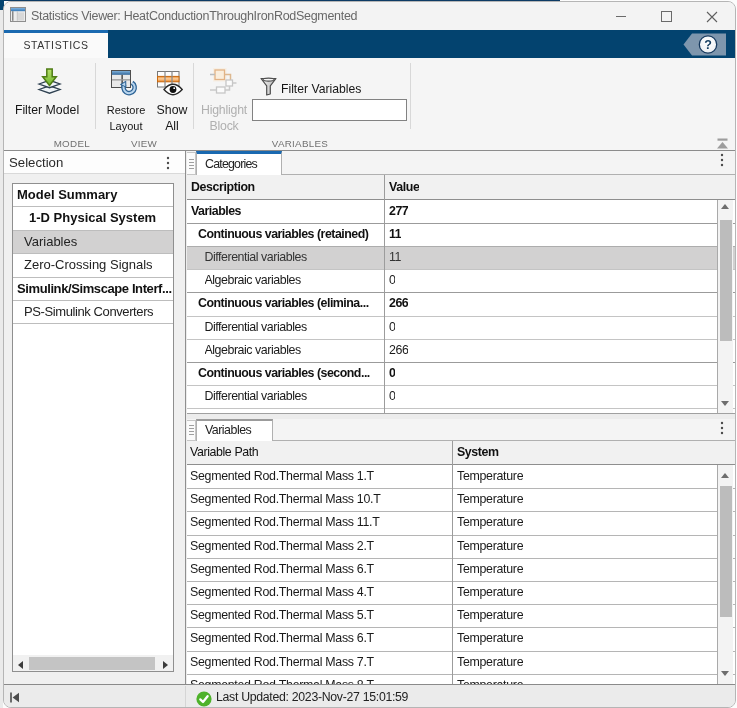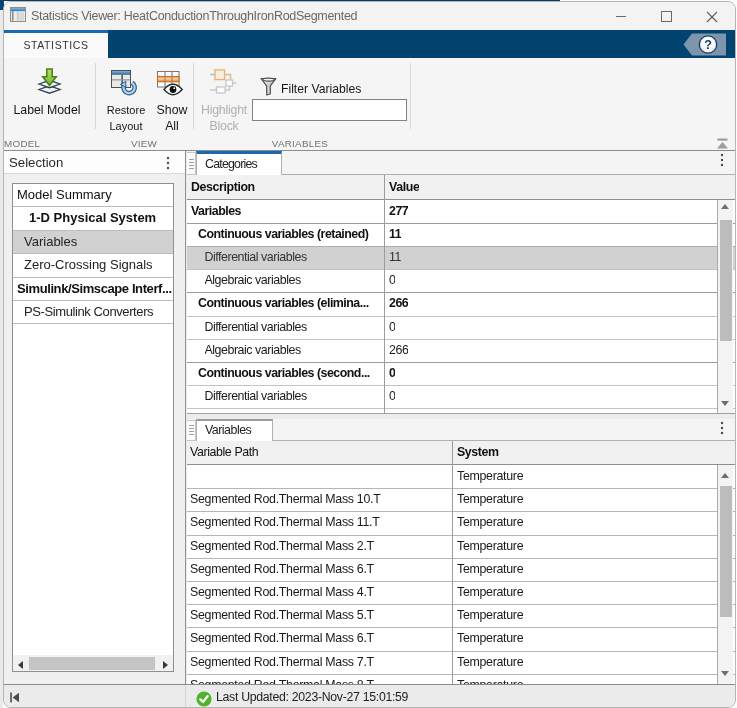--- a/index.html
+++ b/index.html
@@ -65,22 +65,22 @@
       <defs>
           <linearGradient id="garr" x1="0" y1="0" x2="0" y2="1">
             <stop offset="0" stop-color="#b7e06a"></stop>
             <stop offset="1" stop-color="#6eb52c"></stop>
           </linearGradient>
         </defs>
       <polygon points="3,21.5 13.5,17.8 24,21.5 13.5,25.2" fill="#edf2f6" stroke="#2e4050" stroke-width="1.3"></polygon>
       <polygon points="3,16 13.5,12.3 24,16 13.5,19.7" fill="#f3f7fa" stroke="#2e4050" stroke-width="1.3"></polygon>
       <polygon points="10.8,1 16.2,1 16.2,8.8 20.3,8.8 13.5,17.5 6.7,8.8 10.8,8.8" fill="url(#garr)" stroke="#4f7c15" stroke-width="1.5"></polygon>
     </svg>
-    <div class="abs nowrap" style="left:-4px;top:45px;width:94px;text-align:center;font-size:12.3px;color:#161616">Label Model</div>
-    <div class="abs" style="left:0px;top:80px;width:86px;text-align:left;font-size:9.8px;letter-spacing:0.3px;color:#717171">MODEL</div>
+    <div class="abs nowrap" style="left:-4px;top:45px;width:94px;text-align:center;font-size:12.3px;color:#161616">Filter Model</div>
+    <div class="abs" style="left:0px;top:80px;width:86px;text-align:right;font-size:9.8px;letter-spacing:0.3px;color:#717171">MODEL</div>
 
     <svg class="abs" style="left:106px;top:10px" width="28" height="28" viewBox="0 0 28 28">
       <defs>
         <linearGradient id="rlhdr" x1="0" y1="0" x2="0" y2="1">
           <stop offset="0" stop-color="#7fb0d8"></stop>
             <stop offset="1" stop-color="#31669a"></stop>
         </linearGradient>
       </defs>
       <rect x="1.5" y="2.5" width="19" height="17" fill="#e9e9e9" stroke="#4e4e4e"></rect>
       <rect x="2" y="3" width="18" height="3.8" fill="url(#rlhdr)"></rect>
@@ -153,21 +153,21 @@
     <div class="abs nowrap" style="left:5px;top:0;height:23px;line-height:23px;font-size:13.2px;letter-spacing:0;color:#2b2b2b">Selection</div>
     <svg class="abs" style="left:162px;top:5px" width="4" height="14" viewBox="0 0 4 14">
       <circle cx="2" cy="2" r="1.2" fill="#4a4a4a"></circle>
         <circle cx="2" cy="7" r="1.2" fill="#4a4a4a"></circle>
         <circle cx="2" cy="12" r="1.2" fill="#4a4a4a"></circle>
     </svg>
   </div>
   <div class="abs" style="left:0;top:172px;width:181px;height:510px;background:#f0f0f0"></div>
 
   <div class="abs" style="left:8px;top:181px;width:162px;height:489px;background:#fff;border:1px solid #8f8f8f">
-    <div class="abs nowrap" style="left:0;top:0;width:160px;height:23.4px;line-height:22.4px;border-bottom:1px solid #bdbdbd;font-weight:normal;font-size:13px;letter-spacing:0;padding-left:4px;color:#111">Model Summary</div>
+    <div class="abs nowrap" style="left:0;top:0;width:160px;height:23.4px;line-height:22.4px;border-bottom:1px solid #bdbdbd;font-weight:bold;font-size:13px;letter-spacing:0;padding-left:4px;color:#111">Model Summary</div>
     <div class="abs nowrap" style="left:0;top:23.4px;width:160px;height:23.4px;line-height:22.4px;border-bottom:1px solid #bdbdbd;font-weight:bold;font-size:13px;letter-spacing:0;padding-left:16px;color:#111">1-D Physical System</div>
     <div class="abs nowrap" style="left:0;top:46.8px;width:160px;height:23.4px;line-height:22.4px;border-bottom:1px solid #bdbdbd;background:#d2d1d1;font-size:13px;letter-spacing:0;padding-left:11px;color:#222">Variables</div>
     <div class="abs nowrap" style="left:0;top:70.2px;width:160px;height:23.4px;line-height:22.4px;border-bottom:1px solid #bdbdbd;font-size:13px;letter-spacing:0;padding-left:11px;color:#222">Zero-Crossing Signals</div>
     <div class="abs nowrap" style="left:0;top:93.6px;width:160px;height:23.4px;line-height:22.4px;border-bottom:1px solid #bdbdbd;font-weight:bold;font-size:13px;letter-spacing:-0.4px;padding-left:4px;color:#111">Simulink/Simscape Interf...</div>
     <div class="abs nowrap" style="left:0;top:117px;width:160px;height:23.4px;line-height:22.4px;border-bottom:1px solid #bdbdbd;font-size:13px;letter-spacing:-0.4px;padding-left:11px;color:#222">PS-Simulink Converters</div>
 
     <div class="abs" style="left:0;top:471px;width:160px;height:16px;background:#f1f1f1">
       <div class="abs" style="left:5px;top:5.5px;width:0;height:0;border-top:4.5px solid transparent;border-bottom:4.5px solid transparent;border-right:5px solid #3c3c3c"></div>
       <div class="abs" style="left:150px;top:5.5px;width:0;height:0;border-top:4.5px solid transparent;border-bottom:4.5px solid transparent;border-left:5px solid #3c3c3c"></div>
       <div class="abs" style="left:16px;top:1.5px;width:126px;height:13px;background:#c4c4c4"></div>
@@ -242,20 +242,21 @@
       <circle cx="2" cy="2" r="1.2" fill="#4a4a4a"></circle>
         <circle cx="2" cy="7" r="1.2" fill="#4a4a4a"></circle>
         <circle cx="2" cy="12" r="1.2" fill="#4a4a4a"></circle>
     </svg>
 
     <div class="abs" style="left:0;top:22px;width:548px;height:24px;background:#f1f1f1;border-bottom:1px solid #8e8e8e">
       <div class="abs nowrap" style="left:3px;top:0;line-height:23px;font-weight:normal;font-size:12.4px;letter-spacing:-0.4px;color:#111">Variable Path</div>
       <div class="abs nowrap" style="left:270px;top:0;line-height:23px;font-weight:bold;font-size:12.4px;letter-spacing:-0.4px;color:#111">System</div>
     </div>
 
+    <div class="abs nowrap" style="left:3px;top:46px;width:255px;line-height:23.2px;font-size:12.4px;letter-spacing:-0.3px;color:#1a1a1a">Segmented Rod.Thermal Mass 1.T</div>
     <div class="abs nowrap" style="left:3px;top:69.2px;width:255px;line-height:23.2px;font-size:12.4px;letter-spacing:-0.3px;color:#1a1a1a">Segmented Rod.Thermal Mass 10.T</div>
     <div class="abs nowrap" style="left:3px;top:92.4px;width:255px;line-height:23.2px;font-size:12.4px;letter-spacing:-0.3px;color:#1a1a1a">Segmented Rod.Thermal Mass 11.T</div>
     <div class="abs nowrap" style="left:3px;top:115.6px;width:255px;line-height:23.2px;font-size:12.4px;letter-spacing:-0.3px;color:#1a1a1a">Segmented Rod.Thermal Mass 2.T</div>
     <div class="abs nowrap" style="left:3px;top:138.8px;width:255px;line-height:23.2px;font-size:12.4px;letter-spacing:-0.3px;color:#1a1a1a">Segmented Rod.Thermal Mass 6.T</div>
     <div class="abs nowrap" style="left:3px;top:162px;width:255px;line-height:23.2px;font-size:12.4px;letter-spacing:-0.3px;color:#1a1a1a">Segmented Rod.Thermal Mass 4.T</div>
     <div class="abs nowrap" style="left:3px;top:185.2px;width:255px;line-height:23.2px;font-size:12.4px;letter-spacing:-0.3px;color:#1a1a1a">Segmented Rod.Thermal Mass 5.T</div>
     <div class="abs nowrap" style="left:3px;top:208.4px;width:255px;line-height:23.2px;font-size:12.4px;letter-spacing:-0.3px;color:#1a1a1a">Segmented Rod.Thermal Mass 6.T</div>
     <div class="abs nowrap" style="left:3px;top:231.6px;width:255px;line-height:23.2px;font-size:12.4px;letter-spacing:-0.3px;color:#1a1a1a">Segmented Rod.Thermal Mass 7.T</div>
     <div class="abs nowrap" style="left:3px;top:254.8px;width:255px;height:10px;line-height:23.2px;font-size:12.4px;letter-spacing:-0.3px;color:#1a1a1a">Segmented Rod.Thermal Mass 8.T</div>
     <div class="abs nowrap" style="left:270px;top:46px;line-height:23.2px;font-size:12.4px;letter-spacing:-0.3px;color:#1a1a1a">Temperature</div>

